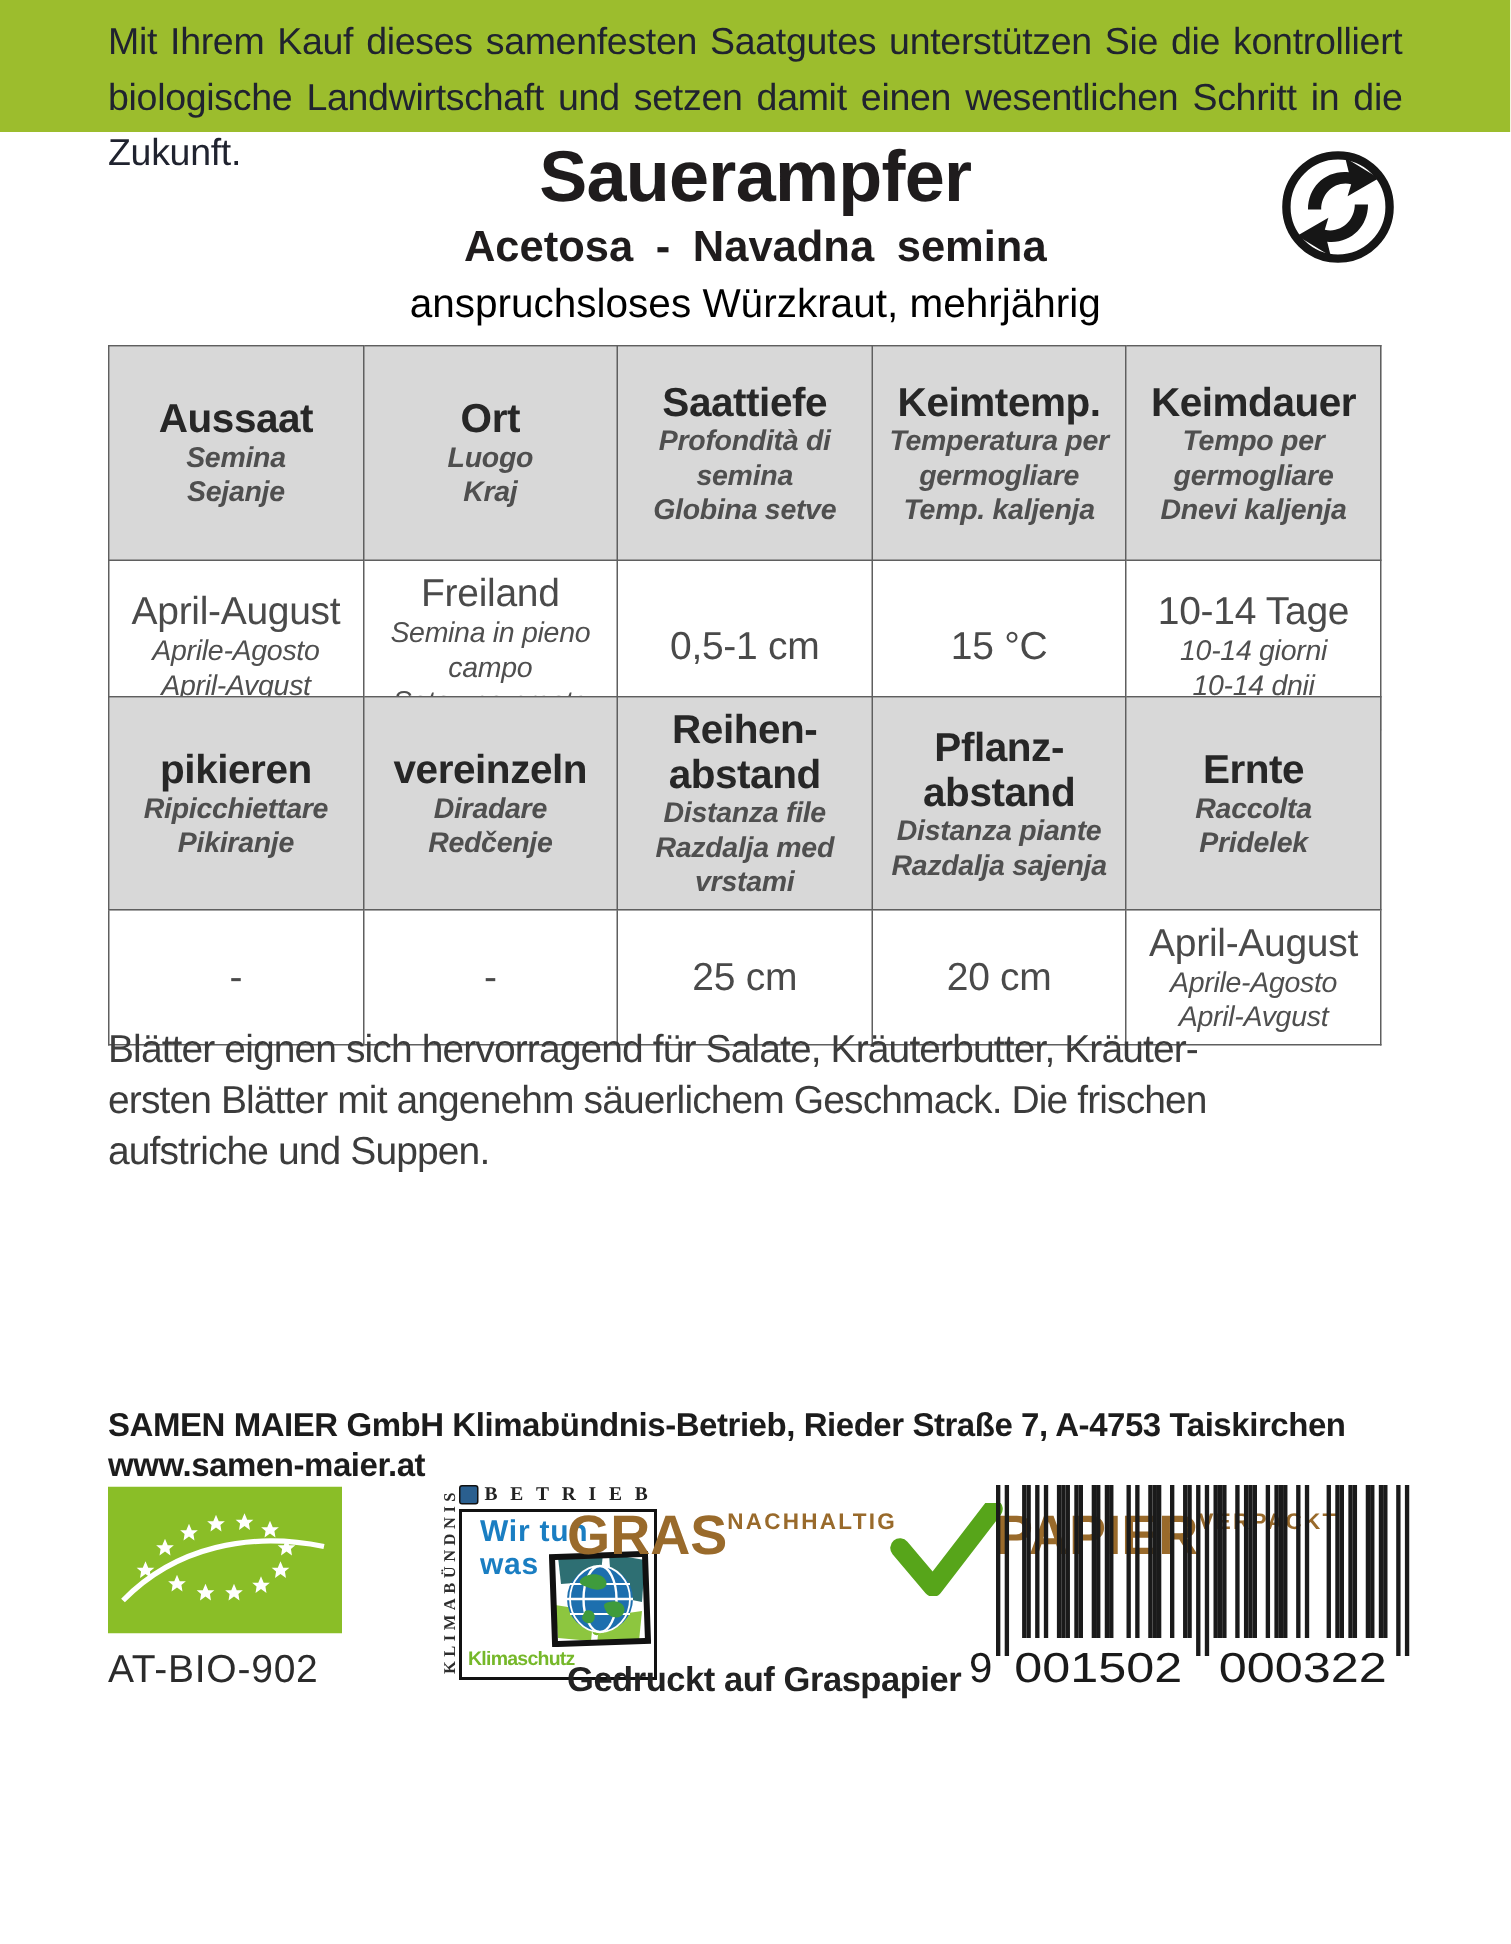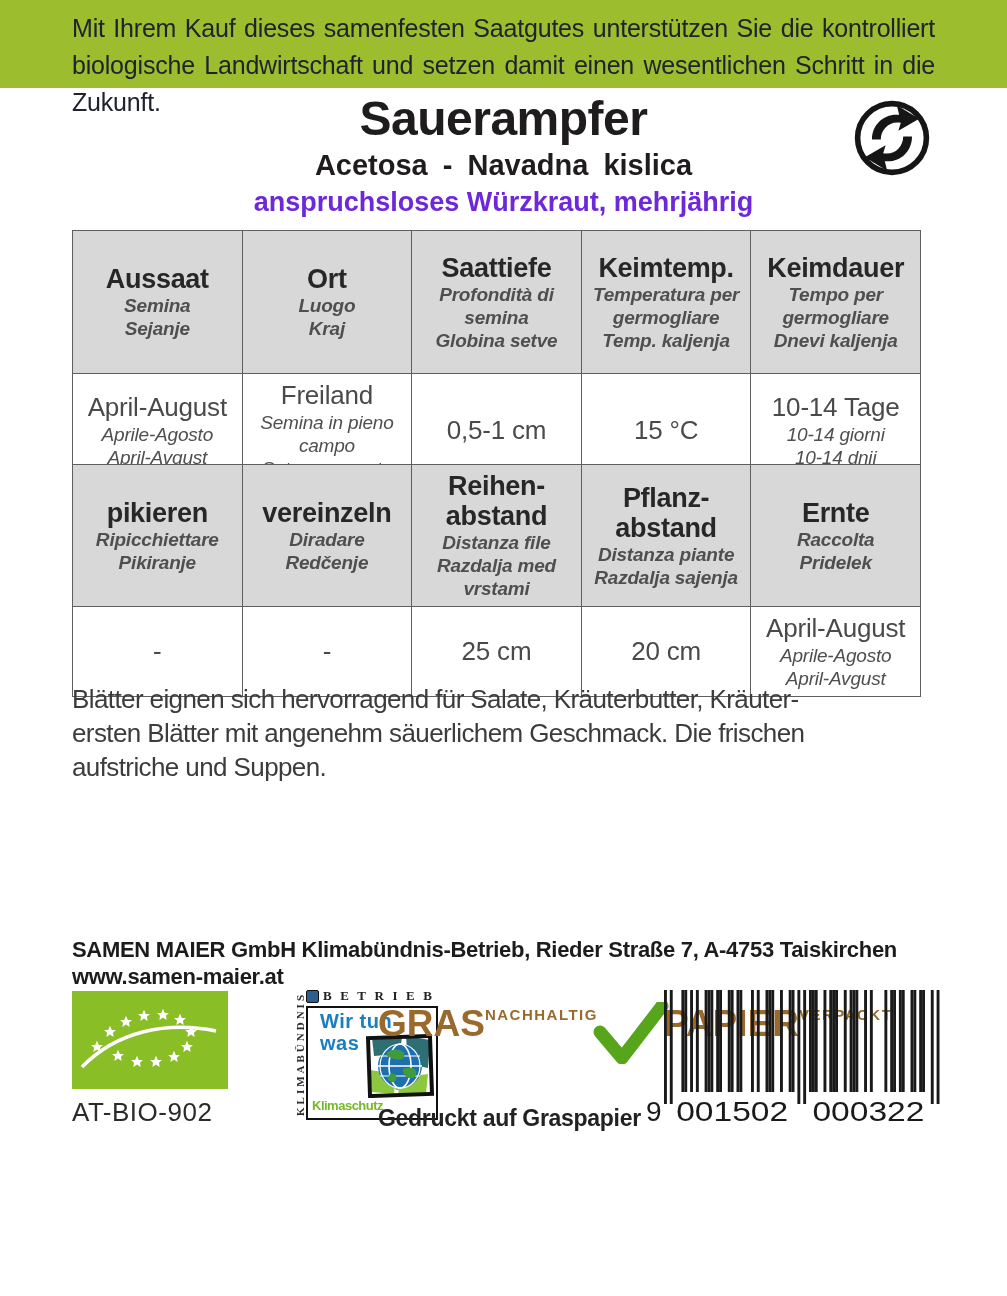--- a/index.html
+++ b/index.html
@@ -27,21 +27,21 @@
     background:var(--banner_green);padding:10px 72px 0 72px;
   }
   .banner-line{
     color:var(--banner_text);font-size:25px;line-height:37px;
     text-align:justify;text-align-last:justify;letter-spacing:-0.2px;
   }
   
   .title-block{position:absolute;left:0;top:92px;width:1007px;text-align:center;}
   .product-title{font-size:48px;font-weight:bold;letter-spacing:-0.5px;line-height:54px;color:var(--ink);}
   .product-subtitle{font-size:29px;font-weight:bold;line-height:38px;word-spacing:7px;color:var(--ink);}
-  .product-tagline{font-size:27px;font-weight:bold;line-height:36px;color:#6d28d9;}
+  .product-tagline{font-size:27px;font-weight:normal;line-height:36px;color:#000000;}
   .green-dot{position:absolute;left:852px;top:6px;width:80px;height:80px;}
   
   .spec{
     position:absolute;left:72px;width:849px;border-collapse:collapse;table-layout:fixed;
     background:#fff;
   }
   .spec.t1{top:230px;}
   .spec.t2{top:464px;}
   .spec th,.spec td{
     border:1.5px solid var(--table_border);
@@ -96,21 +96,21 @@
 
 <div class="page">
 
   <header class="banner">
     <p class="banner-line">Mit Ihrem Kauf dieses samenfesten Saatgutes unterstützen Sie die kontrolliert</p>
     <p class="banner-line">biologische Landwirtschaft und setzen damit einen wesentlichen Schritt in die Zukunft.</p>
   </header>
 
   <section class="title-block">
     <h1 class="product-title">Sauerampfer</h1>
-    <h2 class="product-subtitle">Acetosa - Navadna kislica</h2>
+    <h2 class="product-subtitle">Acetosa - Navadna semina</h2>
     <p class="product-tagline">anspruchsloses Würzkraut, mehrjährig</p>
     <span class="green-dot">
       <svg width="80" height="80" viewBox="0 0 100 100">
         <circle cx="50" cy="50" r="43" fill="none" stroke="#161616" stroke-width="7"></circle>
         <path d="M25,52 C25,33 40,19 59,21 L56,9 L84,26 L58,41 L61,31 C47,28 36,39 36,52 Z" fill="#161616"></path>
         <path d="M75,48 C75,67 60,81 41,79 L44,91 L16,74 L42,59 L39,69 C53,72 64,61 64,48 Z" fill="#161616"></path>
       </svg>
     </span>
   </section>
 

